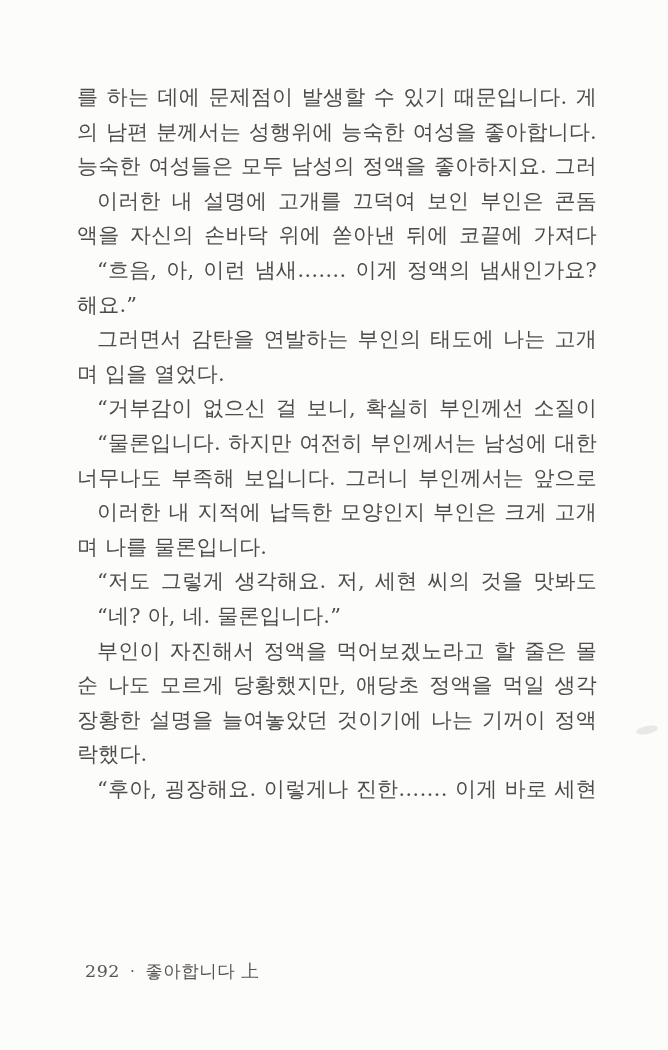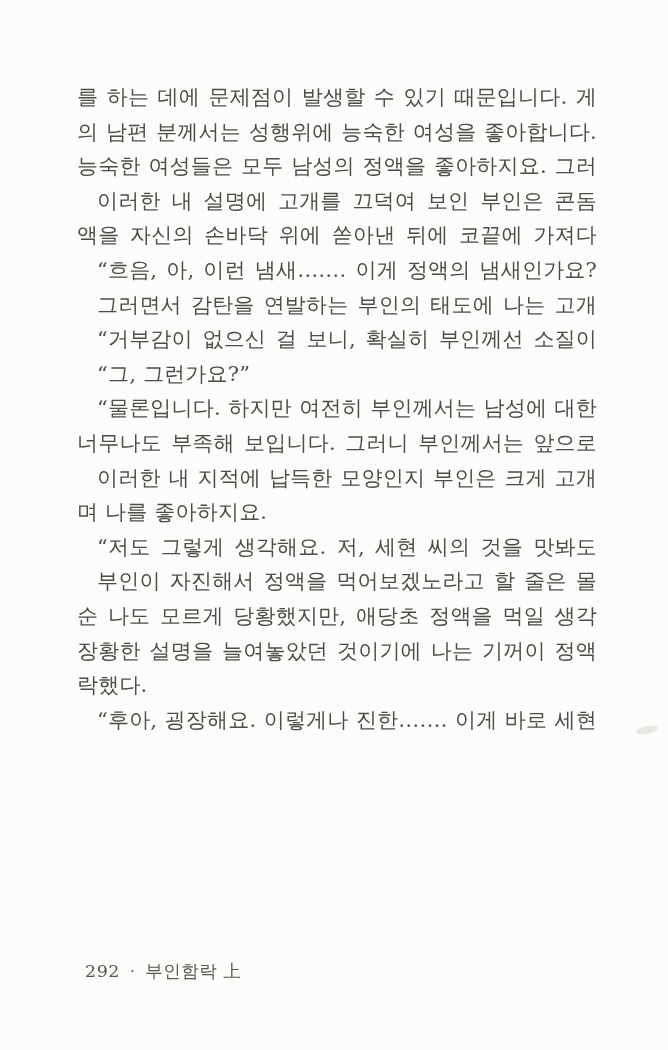--- a/index.html
+++ b/index.html
@@ -68,33 +68,35 @@
 <body>
 
 <div class="page">
   <div class="body-text">
     <div class="line jfull">를 하는 데에 문제점이 발생할 수 있기 때문입니다. 게다가 부인</div>
     <div class="line jfull">의 남편 분께서는 성행위에 능숙한 여성을 좋아합니다. 그리고</div>
     <div class="line jfull">능숙한 여성들은 모두 남성의 정액을 좋아하지요. 그러니 부인</div>
     <div class="line ind jfull">이러한 내 설명에 고개를 끄덕여 보인 부인은 콘돔 안에 든 정</div>
     <div class="line">액을 자신의 손바닥 위에 쏟아낸 뒤에 코끝에 가져다 대었다.</div>
     <div class="line ind jfull">“흐음, 아, 이런 냄새……. 이게 정액의 냄새인가요? 괴, 굉장</div>
+    <div class="line">해요.”</div>
     <div class="line ind jfull">그러면서 감탄을 연발하는 부인의 태도에 나는 고개를 끄덕이</div>
+    <div class="line">며 입을 열었다.</div>
     <div class="line ind jfull">“거부감이 없으신 걸 보니, 확실히 부인께선 소질이 있어 보입</div>
-    <div class="line ind">“그, 그런가요?”</div>
     <div class="line ind jfull">“물론입니다. 하지만 여전히 부인께서는 남성에 대한 지식이</div>
     <div class="line jfull">너무나도 부족해 보입니다. 그러니 부인께서는 앞으로도 계속 섹</div>
     <div class="line ind jfull">이러한 내 지적에 납득한 모양인지 부인은 크게 고개를 끄덕이</div>
-    <div class="line">며 나를 좋아하지요.</div>
+    <div class="line">며 나를 물론입니다.</div>
     <div class="line ind jfull">“저도 그렇게 생각해요. 저, 세현 씨의 것을 맛봐도 될까요?”</div>
+    <div class="line ind">“네? 아, 네. 물론입니다.”</div>
     <div class="line ind jfull">부인이 자진해서 정액을 먹어보겠노라고 할 줄은 몰랐기에 일</div>
     <div class="line jfull">순 나도 모르게 당황했지만, 애당초 정액을 먹일 생각으로 이런</div>
     <div class="line jfull">장황한 설명을 늘여놓았던 것이기에 나는 기꺼이 정액 먹기를 허</div>
     <div class="line">락했다.</div>
     <div class="line ind jfull">“후아, 굉장해요. 이렇게나 진한……. 이게 바로 세현 씨의 정</div>
   </div>
 
   <div class="smudge"></div>
 
   <div class="footer">
-    <span>292</span><span class="dot">·</span><span>부인함락 上</span>
+    <span>292</span><span class="dot">·</span><span>좋아합니다 上</span>
   </div>
 </div>
 
 </body></html>

